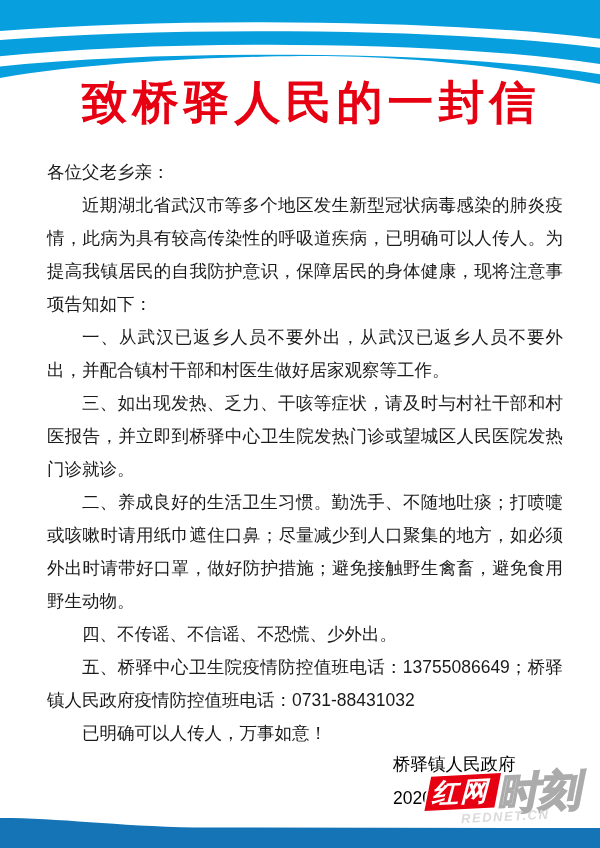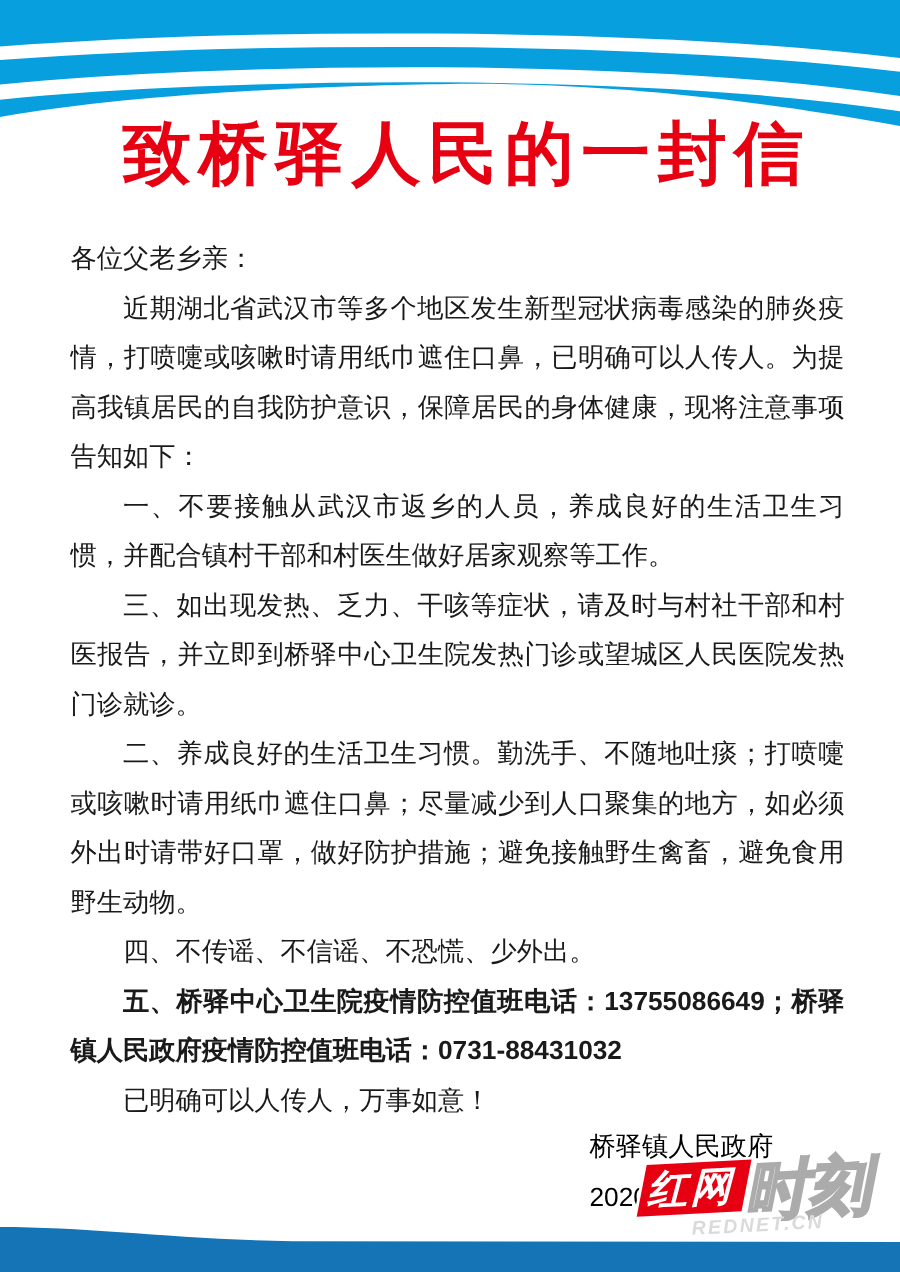--- a/index.html
+++ b/index.html
@@ -36,21 +36,21 @@
     top: 156px;
     left: 47px;
     right: 59px;
     font-size: 17.5px;
     line-height: 33px;
     color: #1a1a1a;
     text-align: justify;
   }
   .greeting { margin: 0; }
   .para { margin: 0; text-indent: 2em; }
-  .para.bold { font-weight: bold; }
+  .para.bold { font-weight: normal; }
   .signature-block {
     position: absolute;
     left: 393px;
     top: 748px;
     font-size: 17.5px;
     line-height: 33px;
     color: #000000;
   }
   .signature-date { margin-top: 1px; }
   .watermark {
@@ -115,22 +115,22 @@
     <path d="M0,0 H600 V84 C480,62 380,55 300,56 C220,57 90,62 0,78 Z" fill="#089fde"></path>
     <path d="M-6,36 C150,24 420,21 606,44" fill="none" stroke="#ffffff" stroke-width="9"></path>
     <path d="M-6,62 C150,46 430,43 606,70" fill="none" stroke="#ffffff" stroke-width="10"></path>
   </svg>
 
   <div class="poster-title">致桥驿人民的一封信</div>
 
   <div class="body-text">
     <p class="greeting">各位父老乡亲：</p>
     <div>
-        <p class="para">近期湖北省武汉市等多个地区发生新型冠状病毒感染的肺炎疫情，打喷嚏或咳嗽时请用纸巾遮住口鼻，已明确可以人传人。为提高我镇居民的自我防护意识，保障居民的身体健康，现将注意事项告知如下：</p>
-        <p class="para">一、不要接触从武汉市返乡的人员，养成良好的生活卫生习惯，并配合镇村干部和村医生做好居家观察等工作。</p>
+        <p class="para">近期湖北省武汉市等多个地区发生新型冠状病毒感染的肺炎疫情，此病为具有较高传染性的呼吸道疾病，已明确可以人传人。为提高我镇居民的自我防护意识，保障居民的身体健康，现将注意事项告知如下：</p>
+        <p class="para">一、从武汉已返乡人员不要外出，从武汉已返乡人员不要外出，并配合镇村干部和村医生做好居家观察等工作。</p>
         <p class="para">三、如出现发热、乏力、干咳等症状，请及时与村社干部和村医报告，并立即到桥驿中心卫生院发热门诊或望城区人民医院发热门诊就诊。</p>
         <p class="para">二、养成良好的生活卫生习惯。勤洗手、不随地吐痰；打喷嚏或咳嗽时请用纸巾遮住口鼻；尽量减少到人口聚集的地方，如必须外出时请带好口罩，做好防护措施；避免接触野生禽畜，避免食用野生动物。</p>
         <p class="para">四、不传谣、不信谣、不恐慌、少外出。</p>
         <p class="para bold">五、桥驿中心卫生院疫情防控值班电话：13755086649；桥驿镇人民政府疫情防控值班电话：0731-88431032</p>
         <p class="para">已明确可以人传人，万事如意！</p>
       </div>
   </div>
 
   <div class="signature-block">
     <div class="signature-name">桥驿镇人民政府</div>

